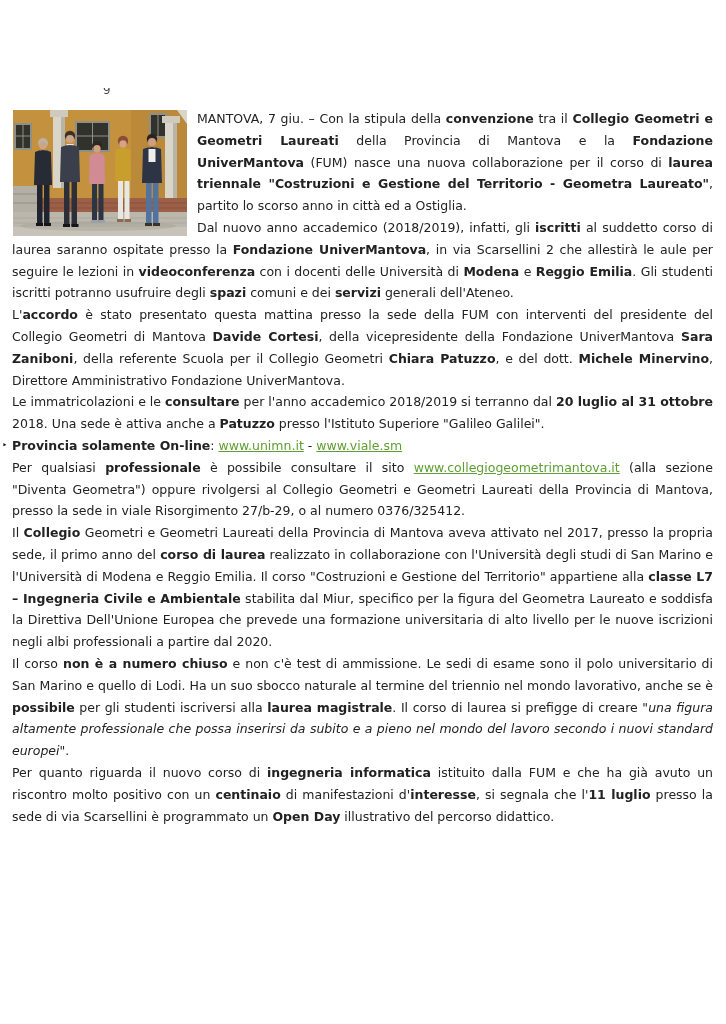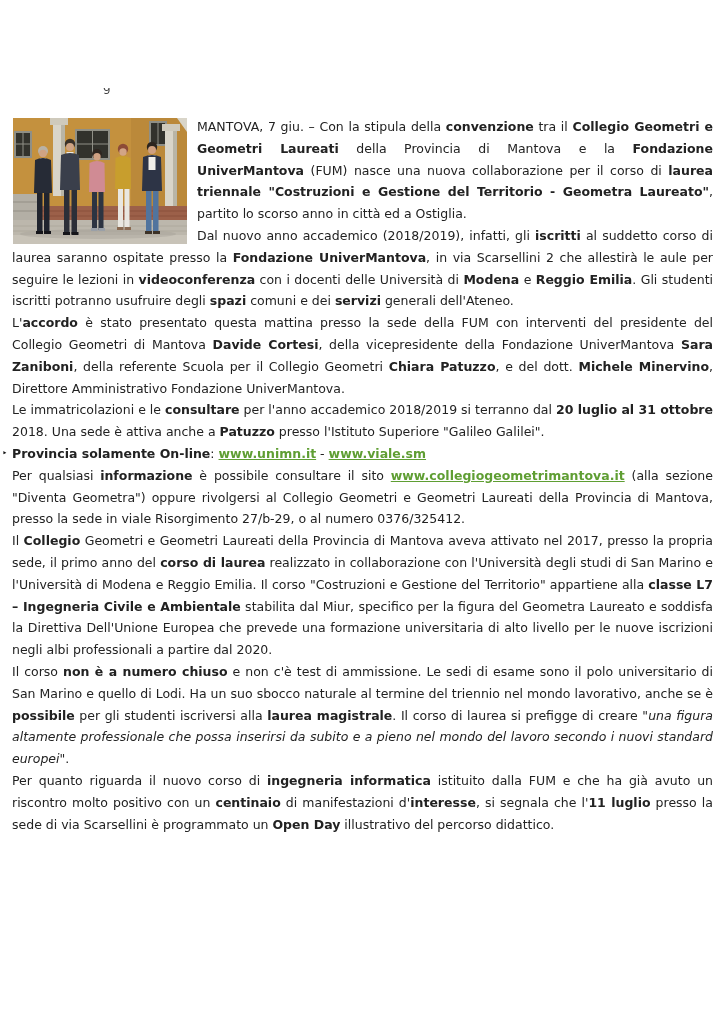--- a/index.html
+++ b/index.html
@@ -12,39 +12,39 @@
     width:726px;height:1024px;
     margin:0 auto;background:#ffffff;overflow:hidden;
     font-family:"DejaVu Sans","Liberation Sans",sans-serif;
   }
   .crop-frag{
     position:absolute;left:103px;top:88px;height:13px;width:14px;
     overflow:hidden;color:#444;
   }
   .crop-frag span{display:block;margin-top:-7px;font-size:12px;line-height:12px;}
   .article{
-    position:absolute;left:12px;top:116px;width:701px;
+    position:absolute;left:12px;top:108px;width:701px;
     color:var(--text);
     font-size:12.5px;line-height:21.8px;
   }
   .photo{
     float:left;width:174px;height:126px;
     margin:2px 10px 0 1px;
     overflow:hidden;background:#c4913e;
   }
   .photo svg{display:block;width:174px;height:126px;}
   p.para{margin:0;text-align:justify;}
   p.para.bullet{position:relative;}
   .bullet-mark{
     position:absolute;left:-10px;top:0;
     font-size:9px;line-height:21.8px;color:#111;
   }
   .b{font-weight:bold;}
   .i{font-style:italic;}
-  a.link{color:var(--link);font-weight:bold;text-decoration:underline;cursor:pointer;}
+  a.link{color:var(--link);font-weight:normal;text-decoration:underline;cursor:pointer;}
 </style>
 </head>
 <body>
 
 <div class="page">
 
   <div class="crop-frag">
       <span>g</span>
     </div>
 
@@ -156,18 +156,18 @@
           <rect x="140" y="113" width="7" height="3" fill="#3d3227"></rect>
         </g>
       </svg>
     </div>
 
   <p class="para"><span>MANTOVA, 7 giu. – Con la stipula della </span><span class="b">convenzione</span><span> tra il </span><span class="b">Collegio Geometri e Geometri Laureati</span><span> della Provincia di Mantova e la </span><span class="b">Fondazione UniverMantova</span><span> (FUM) nasce una nuova collaborazione per il corso di </span><span class="b">laurea triennale "Costruzioni e Gestione del Territorio - Geometra Laureato"</span><span>, partito lo scorso anno in città ed a Ostiglia.</span></p>
       <p class="para"><span>Dal nuovo anno accademico (2018/2019), infatti, gli </span><span class="b">iscritti</span><span> al suddetto corso di laurea saranno ospitate presso la </span><span class="b">Fondazione UniverMantova</span><span>, in via Scarsellini 2 che allestirà le aule per seguire le lezioni in </span><span class="b">videoconferenza</span><span> con i docenti delle Università di </span><span class="b">Modena</span><span> e </span><span class="b">Reggio Emilia</span><span>. Gli studenti iscritti potranno usufruire degli </span><span class="b">spazi</span><span> comuni e dei </span><span class="b">servizi</span><span> generali dell'Ateneo.</span></p>
       <p class="para"><span>L'</span><span class="b">accordo</span><span> è stato presentato questa mattina presso la sede della FUM con interventi del presidente del Collegio Geometri di Mantova </span><span class="b">Davide Cortesi</span><span>, della vicepresidente della Fondazione UniverMantova </span><span class="b">Sara Zaniboni</span><span>, della referente Scuola per il Collegio Geometri </span><span class="b">Chiara Patuzzo</span><span>, e del dott. </span><span class="b">Michele Minervino</span><span>, Direttore Amministrativo Fondazione UniverMantova.</span></p>
       <p class="para"><span>Le immatricolazioni e le </span><span class="b">consultare</span><span> per l'anno accademico 2018/2019 si terranno dal </span><span class="b">20 luglio al 31 ottobre</span><span> 2018. Una sede è attiva anche a </span><span class="b">Patuzzo</span><span> presso l'Istituto Superiore "Galileo Galilei".</span></p>
       <p class="para bullet"><span class="bullet-mark">‣</span><span class="b">Provincia solamente On-line</span><span>: </span><a class="link" href="#">www.unimn.it</a><span> - </span><a class="link" href="#">www.viale.sm</a></p>
-      <p class="para"><span>Per qualsiasi </span><span class="b">informazione</span><span> è possibile consultare il sito </span><a class="link" href="#">www.collegiogeometrimantova.it</a><span> (alla sezione "Diventa Geometra") oppure rivolgersi al Collegio Geometri e Geometri Laureati della Provincia di Mantova, presso la sede in viale Risorgimento 27/b-29, o al numero 0376/325412.</span></p>
+      <p class="para"><span>Per qualsiasi </span><span class="b">professionale</span><span> è possibile consultare il sito </span><a class="link" href="#">www.collegiogeometrimantova.it</a><span> (alla sezione "Diventa Geometra") oppure rivolgersi al Collegio Geometri e Geometri Laureati della Provincia di Mantova, presso la sede in viale Risorgimento 27/b-29, o al numero 0376/325412.</span></p>
       <p class="para"><span>Il </span><span class="b">Collegio</span><span> Geometri e Geometri Laureati della Provincia di Mantova aveva attivato nel 2017, presso la propria sede, il primo anno del </span><span class="b">corso di laurea</span><span> realizzato in collaborazione con l'Università degli studi di San Marino e l'Università di Modena e Reggio Emilia. Il corso "Costruzioni e Gestione del Territorio" appartiene alla </span><span class="b">classe L7 – Ingegneria Civile e Ambientale</span><span> stabilita dal Miur, specifico per la figura del Geometra Laureato e soddisfa la Direttiva Dell'Unione Europea che prevede una formazione universitaria di alto livello per le nuove iscrizioni negli albi professionali a partire dal 2020.</span></p>
       <p class="para"><span>Il corso </span><span class="b">non è a numero chiuso</span><span> e non c'è test di ammissione. Le sedi di esame sono il polo universitario di San Marino e quello di Lodi. Ha un suo sbocco naturale al termine del triennio nel mondo lavorativo, anche se è </span><span class="b">possibile</span><span> per gli studenti iscriversi alla </span><span class="b">laurea magistrale</span><span>. Il corso di laurea si prefigge di creare "</span><span class="i">una figura altamente professionale che possa inserirsi da subito e a pieno nel mondo del lavoro secondo i nuovi standard europei</span><span>".</span></p>
       <p class="para"><span>Per quanto riguarda il nuovo corso di </span><span class="b">ingegneria informatica</span><span> istituito dalla FUM e che ha già avuto un riscontro molto positivo con un </span><span class="b">centinaio</span><span> di manifestazioni d'</span><span class="b">interesse</span><span>, si segnala che l'</span><span class="b">11 luglio</span><span> presso la sede di via Scarsellini è programmato un </span><span class="b">Open Day</span><span> illustrativo del percorso didattico.</span></p>
     </div>
 </div>
 
 </body></html>

